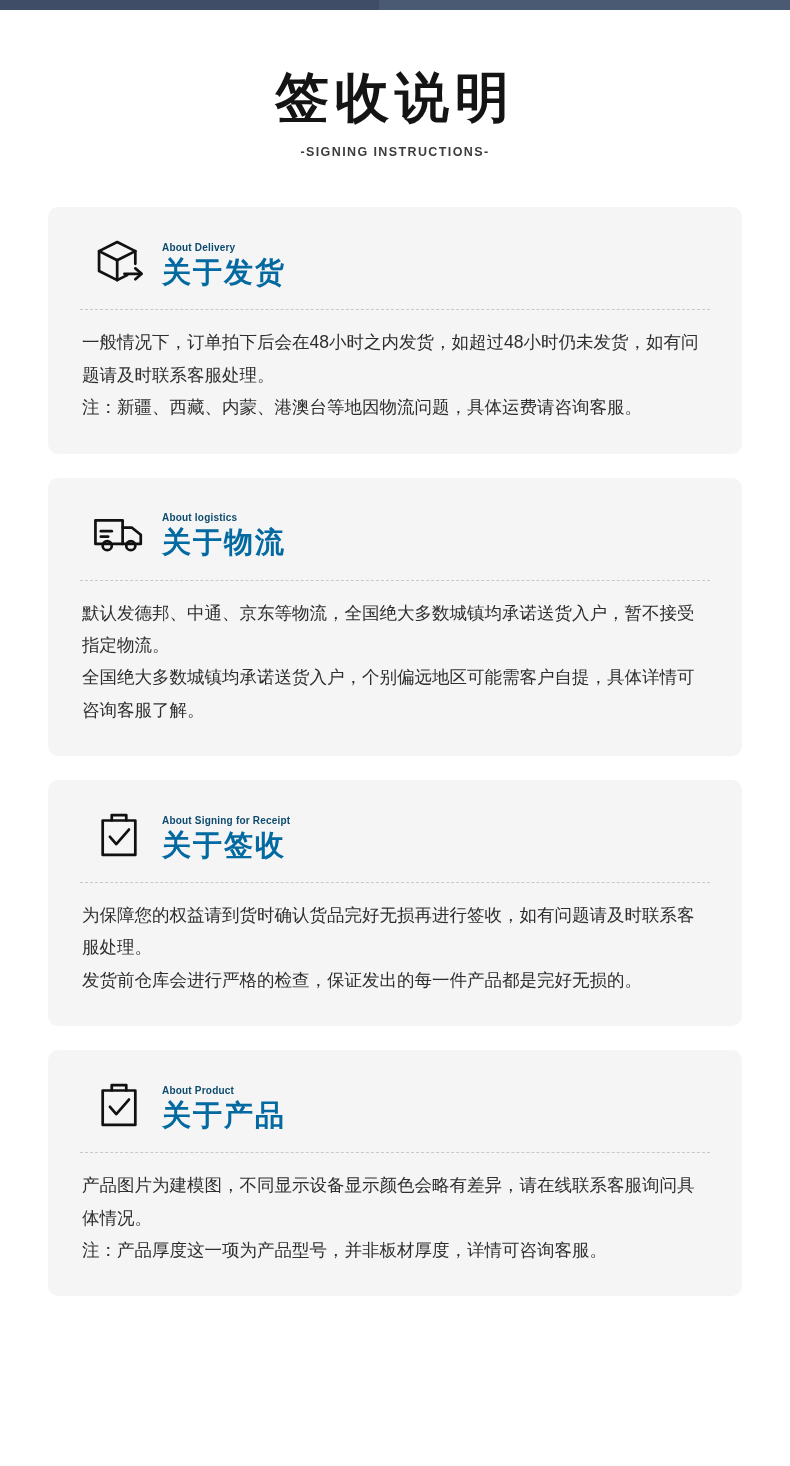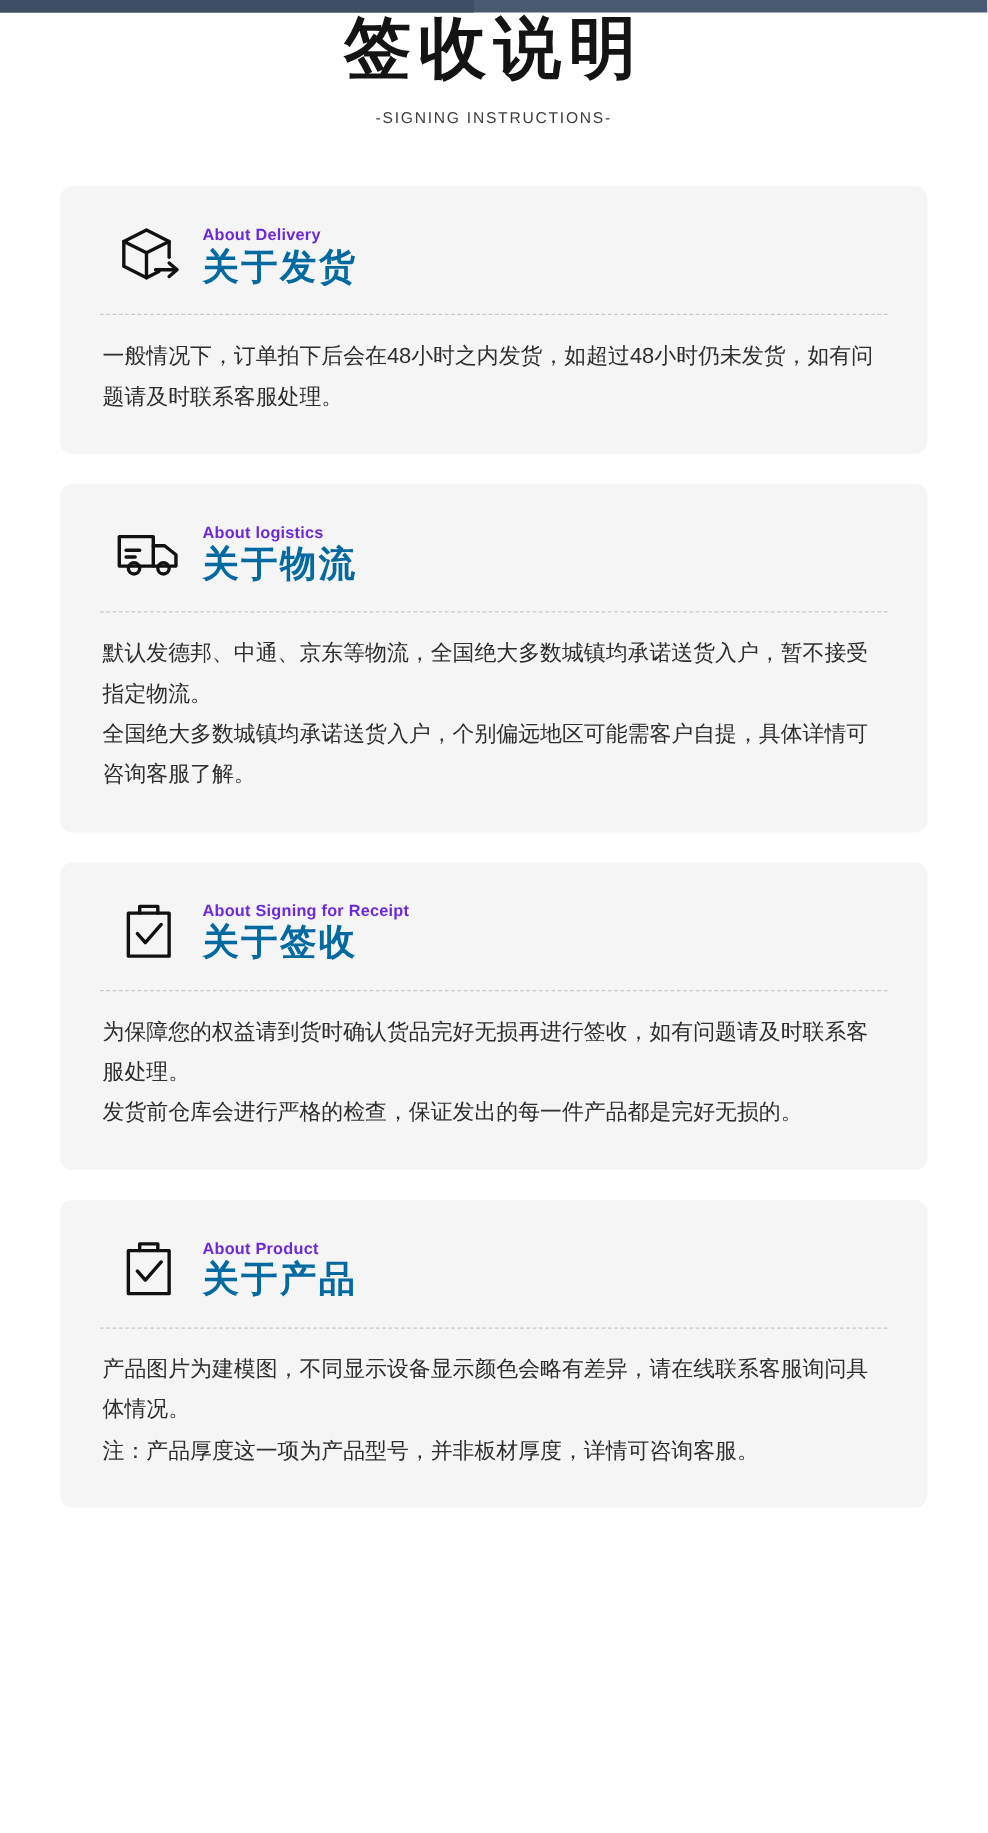--- a/index.html
+++ b/index.html
@@ -33,35 +33,36 @@
   }
 
   .page {
     padding: 0 48px;
     box-sizing: border-box;
   }
 
   
   .header {
     text-align: center;
+    padding-top: 58px;
   }
   .header .title {
     font-size: 54px;
     font-weight: bold;
     letter-spacing: 6px;
     color: #141414;
     line-height: 1.1;
     margin: 0;
   }
   .header .subtitle {
     margin-top: 18px;
     font-size: 12.5px;
     letter-spacing: 1.4px;
     color: #3c3c3c;
-    font-weight: normal;
+    font-weight: bold;
   }
 
   
   .cards {
     margin-top: 48px;
     display: flex;
     flex-direction: column;
     gap: 24px;
   }
   .card {
@@ -79,22 +80,22 @@
   .card-icon {
     width: 58px;
     height: 58px;
     flex: 0 0 58px;
     display: block;
   }
   .card-titles {
     padding-bottom: 2px;
   }
   .card-en {
-    font-size: 13px;
-    color: #6d28d9;
+    font-size: 10px;
+    color: #0c4a6e;
     font-weight: 600;
     letter-spacing: .2px;
     line-height: 1.2;
     margin-bottom: 2px;
   }
   .card-cn {
     font-size: 29px;
     font-weight: bold;
     color: #0369a1;
     letter-spacing: 2px;
@@ -145,20 +146,21 @@
           </svg>
         </span>
         <div class="card-titles">
           <div class="card-en">About Delivery</div>
           <div class="card-cn">关于发货</div>
         </div>
       </div>
       <hr class="divider">
       <div class="card-body">
         <p>一般情况下，订单拍下后会在48小时之内发货，如超过48小时仍未发货，如有问题请及时联系客服处理。</p>
+        <p>注：新疆、西藏、内蒙、港澳台等地因物流问题，具体运费请咨询客服。</p>
       </div>
     </section>
 
     <section class="card">
       <div class="card-head">
         <span class="card-icon">
           <svg viewBox="0 0 64 64" width="58" height="58" fill="none" stroke="#111111" stroke-width="3" stroke-linecap="round" stroke-linejoin="round">
             <path d="M6 18 L36 18 L36 44 L6 44 Z"></path>
             <path d="M36 26 L46 26 L56 34 L56 44 L36 44"></path>
             <circle cx="19" cy="46" r="5"></circle>

